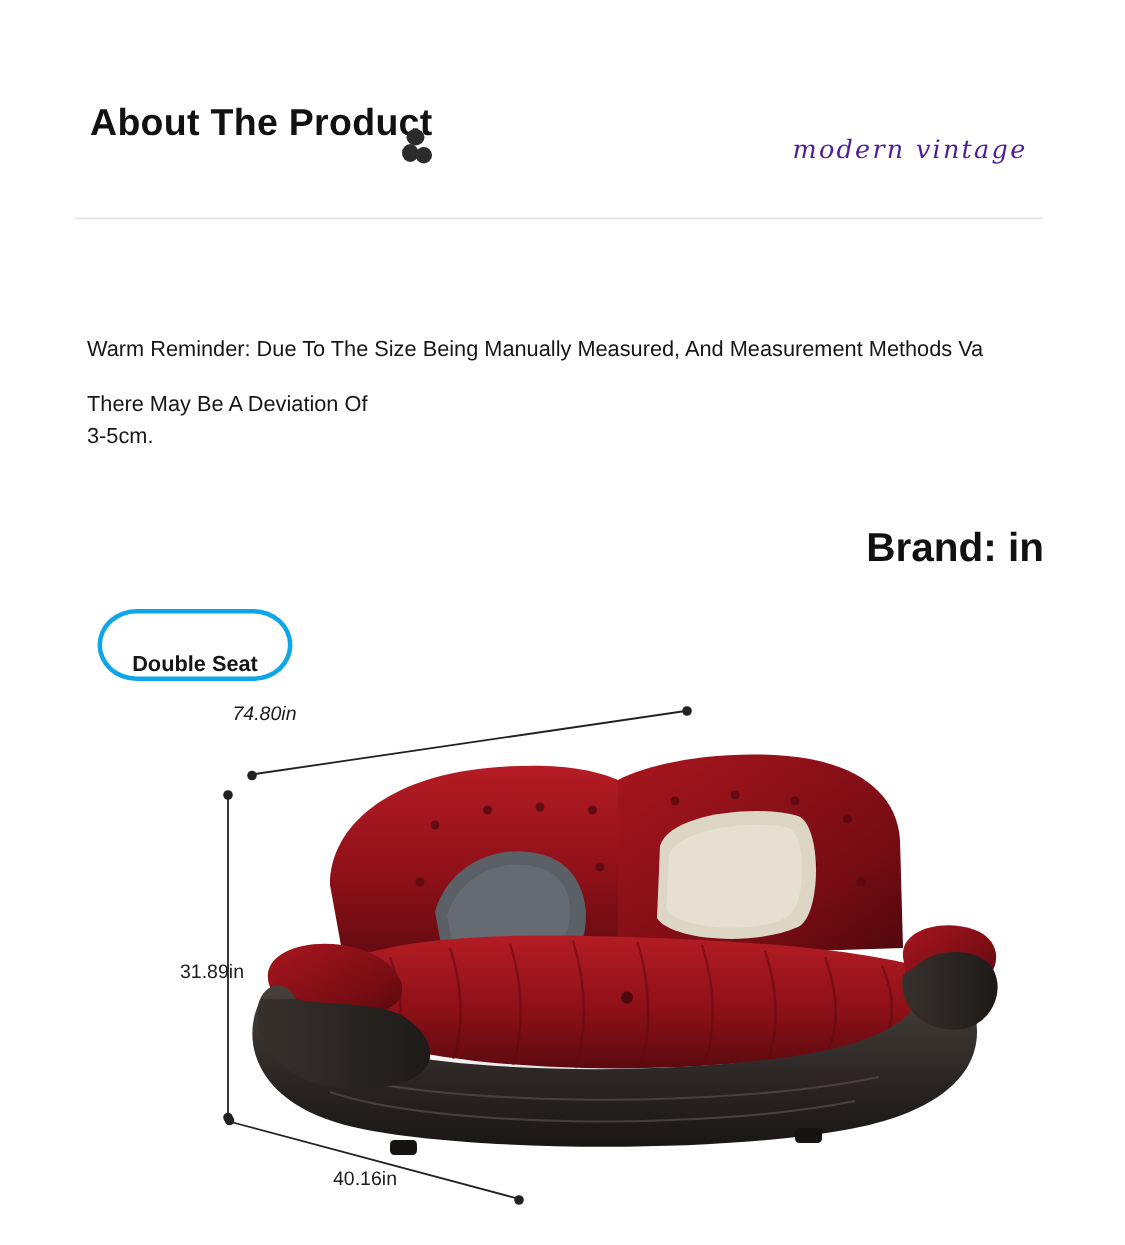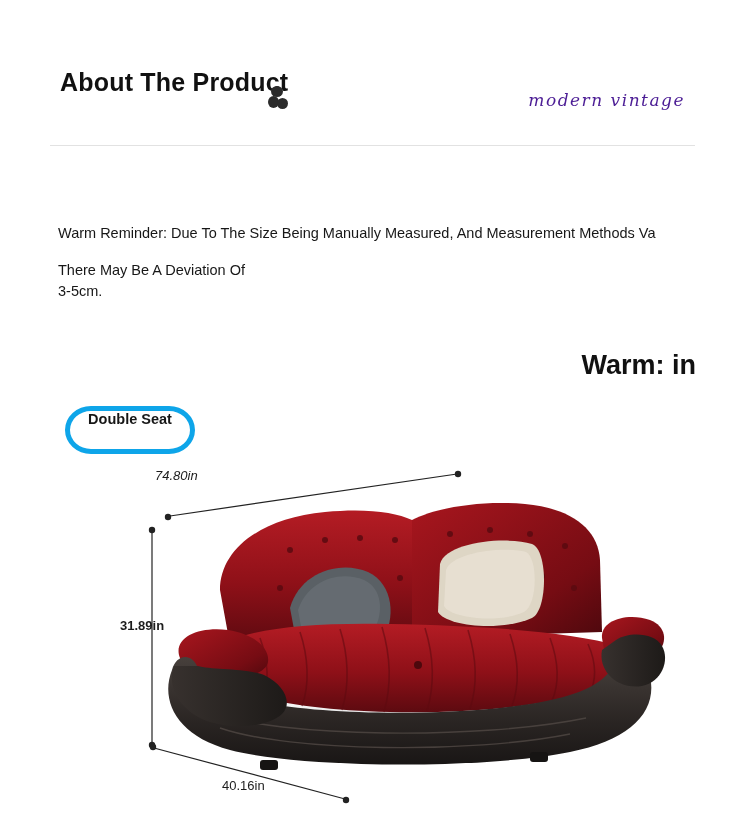--- a/index.html
+++ b/index.html
@@ -130,25 +130,25 @@
     white-space: nowrap;
   }
 
   
   .seat-pill {
     position: absolute;
     left: 65px;
     top: 406px;
     width: 130px;
     height: 48px;
-    border: 5px solid #0ea5e9;
+    border: 3px solid #0ea5e9;
     border-radius: 26px/24px;
     background: #ffffff;
     display: flex;
-    align-items: flex-start;
+    align-items: flex-end;
     justify-content: center;
     box-sizing: border-box;
   }
   .seat-pill span {
     font-size: 14.5px;
     font-weight: bold;
     color: #161616;
     white-space: nowrap;
   }
 
@@ -161,21 +161,21 @@
     height: 350px;
   }
 
   .measure-label {
     position: absolute;
     font-size: 13px;
     color: #1c1c1c;
     white-space: nowrap;
   }
   .lbl-width  { left: 155px; top: 468px; font-style: italic; }
-  .lbl-height { left: 120px; top: 618px; font-weight: bold; }
+  .lbl-height { left: 120px; top: 640px; }
   .lbl-depth  { left: 222px; top: 778px; }
 
   svg.dims {
     position: absolute;
     left: 0;
     top: 0;
     width: 750px;
     height: 830px;
     pointer-events: none;
   }
@@ -196,21 +196,21 @@
       <span class="b3"></span>
   </div>
 
 
   <div class="reminder">
     <div class="reminder-line">Warm Reminder: Due To The Size Being Manually Measured, And Measurement Methods Va</div>
     <div class="reminder-line-2">There May Be A Deviation Of</div>
     <div class="reminder-line-2" style="margin-top:2px;">3-5cm.</div>
   </div>
 
-  <div class="unit">Warm: in</div>
+  <div class="unit">Brand: in</div>
 
   <div class="seat-pill">
     <span>Double Seat</span>
   </div>
 
   <div class="photo">
     <svg width="520" height="350" viewBox="0 0 520 350">
       <defs>
         <linearGradient id="redGrad" x1="0" y1="0" x2="0" y2="1">
           <stop offset="0%" stop-color="#b41c24"></stop>

